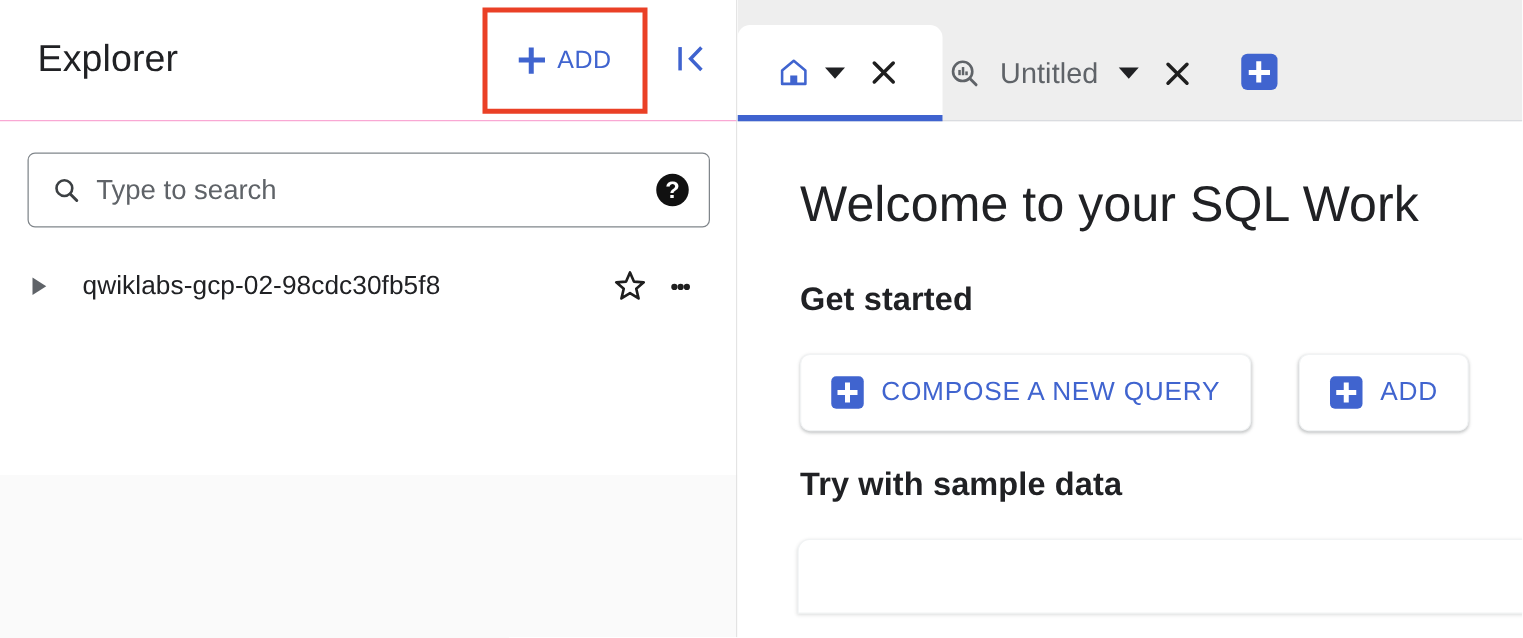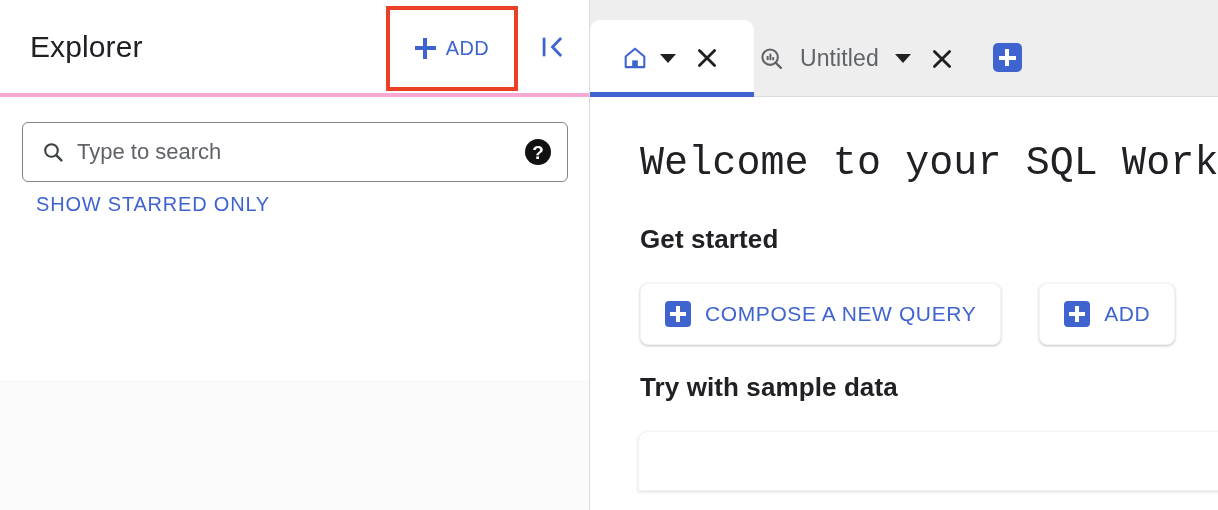--- a/index.html
+++ b/index.html
@@ -25,21 +25,21 @@
     position: relative;
     width: 590px;
     height: 510px;
     background: #ffffff;
     flex: 0 0 590px;
     overflow: hidden;
   }
   .sidebar-header {
     position: relative;
     height: 97px;
-    border-bottom: 4px solid #f9a8d4;
+    border-bottom: 1px solid #f9a8d4;
     display: flex;
     align-items: center;
     padding: 0 0 0 30px;
   }
   .explorer-title {
     font-size: 30px;
     font-weight: 400;
     color: #202124;
     letter-spacing: 0.1px;
     line-height: 1;
@@ -341,21 +341,20 @@
     height: 413px;
     overflow: hidden;
   }
   .welcome-title {
     font-size: 40px;
     font-weight: 400;
     color: #202124;
     white-space: nowrap;
     letter-spacing: 0.1px;
     line-height: 1.1;
-    font-family: Liberation Mono, monospace;
   }
   .section-title {
     font-size: 26px;
     font-weight: bold;
     color: #202124;
     margin-top: 38px;
     letter-spacing: 0.1px;
   }
   .btn-row {
     display: flex;
@@ -454,22 +453,41 @@
               <circle cx="10.5" cy="10.5" r="6.3" stroke="#3c4043" stroke-width="2.1" fill="none"></circle>
               <line x1="15.2" y1="15.2" x2="20.4" y2="20.4" stroke="#3c4043" stroke-width="2.4" stroke-linecap="round"></line>
             </svg>
           </span>
           <input class="search-input" type="text" placeholder="Type to search" style="">
           <div class="help-icon">?</div>
         </div>
       </div>
 
 
-      <a class="starred-link">SHOW STARRED ONLY</a>
-
+
+      <div class="resource-list">
+        <div class="resource-row">
+          <span class="expand-arrow">
+            <span class="tri"></span>
+          </span>
+          <span class="resource-name">qwiklabs-gcp-02-98cdc30fb5f8</span>
+          <span class="row-actions">
+            <button class="star-btn">
+              <svg width="30" height="30" viewBox="0 0 24 24">
+                <path d="M12 3.2 L14.5 9.0 L20.8 9.5 L16.0 13.6 L17.5 19.8 L12 16.4 L6.5 19.8 L8.0 13.6 L3.2 9.5 L9.5 9.0 Z" fill="none" stroke="#1f1f1f" stroke-width="1.7" stroke-linejoin="round"></path>
+              </svg>
+            </button>
+            <button class="more-btn">
+              <span class="dot"></span>
+                <span class="dot"></span>
+                <span class="dot"></span>
+            </button>
+          </span>
+        </div>
+      </div>
 
     </div>
 
     <div class="hover-band"></div>
     <div class="sidebar-divider"></div>
   </div>
 
   <div class="main">
 
     <div class="tabbar">

